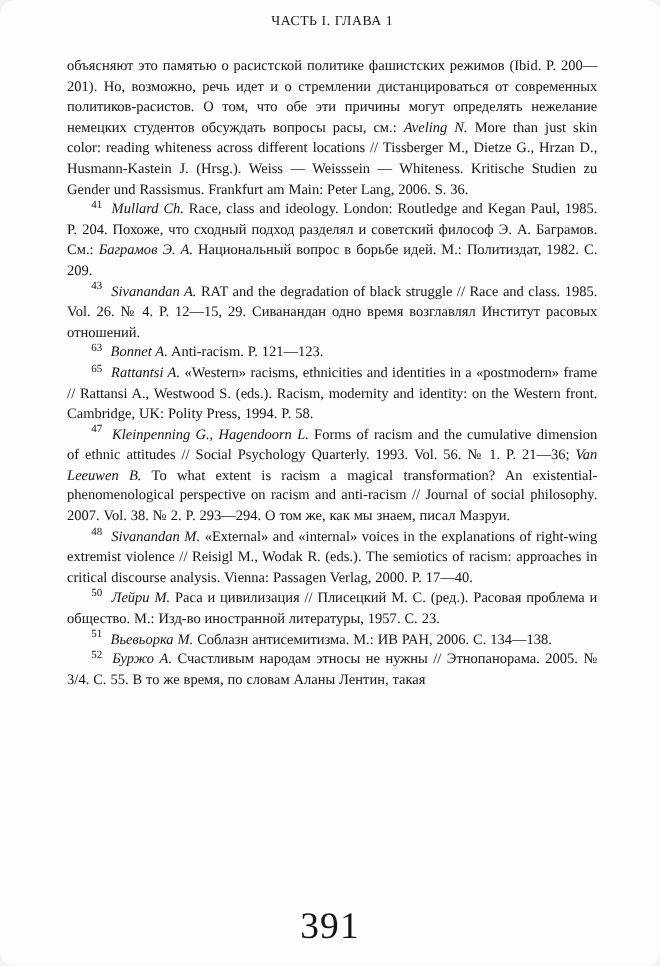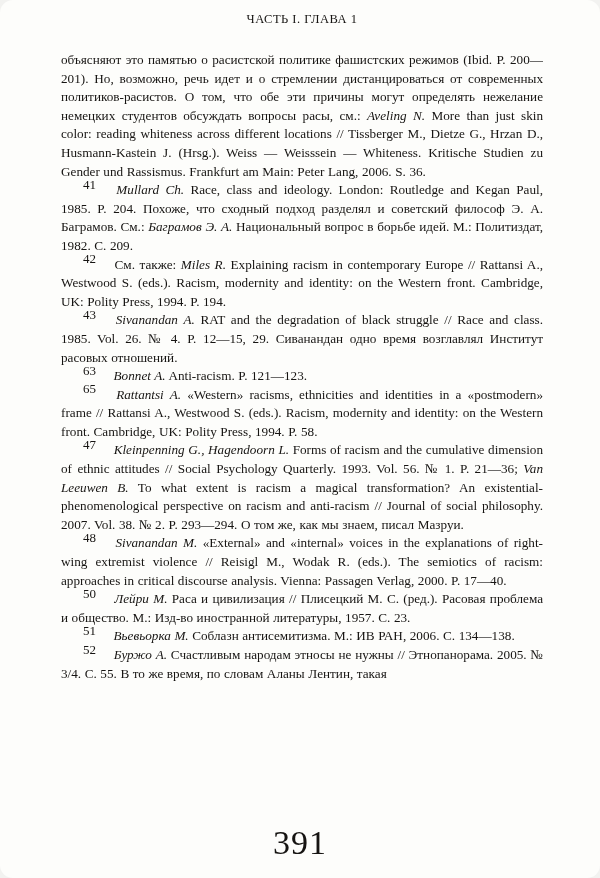--- a/index.html
+++ b/index.html
@@ -37,45 +37,44 @@
     text-align: justify;
     word-spacing: 0.02em;
   }
   .para.indent {
     text-indent: 22px;
   }
   .it {
     font-style: italic;
   }
   .fn-sup {
-    font-size: 13px;
+    font-size: 10px;
     line-height: 0;
     vertical-align: super;
-    margin-right: 14px;
+    margin-right: 4px;
   }
   .page-number {
     position: absolute;
     left: 0;
     right: 0;
     bottom: 16px;
     text-align: center;
     font-size: 34px;
     letter-spacing: 1px;
   }
 </style>
 </head>
 <body>
 
 <div class="book-page">
   <div class="running-head">ЧАСТЬ I. ГЛАВА 1</div>
 
   <div class="content">
       <p class="para"><span>объясняют это памятью о расистской политике фашистских режимов (Ibid. P. 200—201). Но, возможно, речь идет и о стремлении дистанцироваться от современных политиков-расистов. О том, что обе эти причины могут определять нежелание немецких студентов обсуждать вопросы расы, см.: </span><span class="it">Aveling N.</span><span> More than just skin color: reading whiteness across different locations // Tissberger M., Dietze G., Hrzan D., Husmann-Kastein J. (Hrsg.). Weiss — Weisssein — Whiteness. Kritische Studien zu Gender und Rassismus. Frankfurt am Main: Peter Lang, 2006. S. 36.</span></p>
       <p class="para indent"><sup class="fn-sup">41</sup> <span class="it">Mullard Ch.</span><span> Race, class and ideology. London: Routledge and Kegan Paul, 1985. P. 204. Похоже, что сходный подход разделял и советский философ Э. А. Баграмов. См.: </span><span class="it">Баграмов Э. А.</span><span> Национальный вопрос в борьбе идей. М.: Политиздат, 1982. С. 209.</span></p>
-      <p class="para indent"><sup class="fn-sup">42</sup> <span>См. также: </span><span class="it">Miles R.</span><span> Explaining racism in contemporary Europe // Rattansi A., Westwood S. (eds.). Racism, modernity and identity: on the Western front. Cambridge, UK: Polity Press, 1994. P. 194.</span></p>
       <p class="para indent"><sup class="fn-sup">43</sup> <span class="it">Sivanandan A.</span><span> RAT and the degradation of black struggle // Race and class. 1985. Vol. 26. № 4. P. 12—15, 29. Сиванандан одно время возглавлял Институт расовых отношений.</span></p>
       <p class="para indent"><sup class="fn-sup">63</sup> <span class="it">Bonnet A.</span><span> Anti-racism. P. 121—123.</span></p>
       <p class="para indent"><sup class="fn-sup">65</sup> <span class="it">Rattantsi A.</span><span> «Western» racisms, ethnicities and identities in a «postmodern» frame // Rattansi A., Westwood S. (eds.). Racism, modernity and identity: on the Western front. Cambridge, UK: Polity Press, 1994. P. 58.</span></p>
       <p class="para indent"><sup class="fn-sup">47</sup> <span class="it">Kleinpenning G., Hagendoorn L.</span><span> Forms of racism and the cumulative dimension of ethnic attitudes // Social Psychology Quarterly. 1993. Vol. 56. № 1. P. 21—36; </span><span class="it">Van Leeuwen B.</span><span> To what extent is racism a magical transformation? An existential-phenomenological perspective on racism and anti-racism // Journal of social philosophy. 2007. Vol. 38. № 2. P. 293—294. О том же, как мы знаем, писал Мазруи.</span></p>
       <p class="para indent"><sup class="fn-sup">48</sup> <span class="it">Sivanandan M.</span><span> «External» and «internal» voices in the explanations of right-wing extremist violence // Reisigl M., Wodak R. (eds.). The semiotics of racism: approaches in critical discourse analysis. Vienna: Passagen Verlag, 2000. P. 17—40.</span></p>
       <p class="para indent"><sup class="fn-sup">50</sup> <span class="it">Лейри М.</span><span> Раса и цивилизация // Плисецкий М. С. (ред.). Расовая проблема и общество. М.: Изд-во иностранной литературы, 1957. С. 23.</span></p>
       <p class="para indent"><sup class="fn-sup">51</sup> <span class="it">Вьевьорка М.</span><span> Соблазн антисемитизма. М.: ИВ РАН, 2006. С. 134—138.</span></p>
       <p class="para indent"><sup class="fn-sup">52</sup> <span class="it">Буржо А.</span><span> Счастливым народам этносы не нужны // Этнопанорама. 2005. № 3/4. С. 55. В то же время, по словам Аланы Лентин, такая</span></p>
     </div>
 

